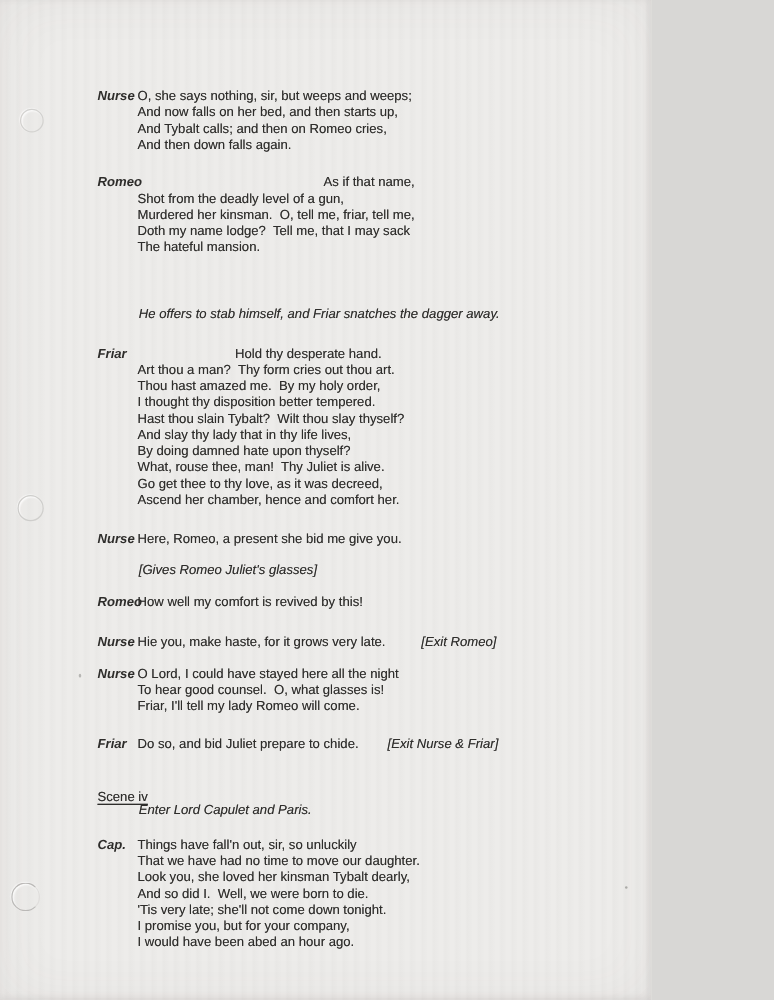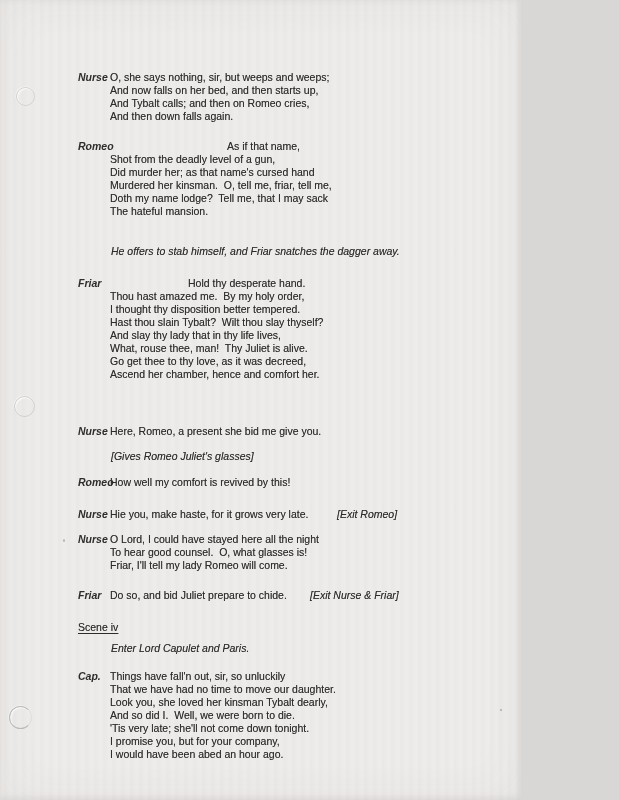--- a/index.html
+++ b/index.html
@@ -72,21 +72,21 @@
     top: 0;
     font-style: italic;
     font-size: 10.5px;
     line-height: 13px;
     white-space: pre;
     text-shadow: 0 0 0.35px rgba(46,45,43,0.55);
   }
   .heading {
     position: absolute;
     left: 78px;
-    top: 5px;
+    top: 16px;
     font-size: 10.5px;
     line-height: 13px;
     text-decoration: underline;
     text-underline-offset: 2px;
     white-space: pre;
     text-shadow: 0 0 0.35px rgba(46,45,43,0.55);
   }
   .punch-hole {
     position: absolute;
     border-radius: 50%;
@@ -136,39 +136,40 @@
         <div class="lines">
           <div class="line">O, she says nothing, sir, but weeps and weeps;</div>
           <div class="line">And now falls on her bed, and then starts up,</div>
           <div class="line">And Tybalt calls; and then on Romeo cries,</div>
           <div class="line">And then down falls again.</div>
         </div>
       </div>
       <div class="block" style="top: 140px;">
         <span class="speaker">Romeo</span>
         <div class="lines">
-          <div class="line" style="padding-left: 117px;">As if that name,</div>
+          <div class="line" style="padding-left: 117px; text-align: right;">As if that name,</div>
           <div class="line">Shot from the deadly level of a gun,</div>
-          <div class="line">Did murder her; as that name's cursed hand</div>
           <div class="line">Murdered her kinsman.  O, tell me, friar, tell me,</div>
           <div class="line">Doth my name lodge?  Tell me, that I may sack</div>
           <div class="line">The hateful mansion.</div>
         </div>
       </div>
       <div class="block" style="top: 245px;">
         <div class="stage">He offers to stab himself, and Friar snatches the dagger away.</div>
       </div>
       <div class="block" style="top: 277px;">
         <span class="speaker">Friar</span>
         <div class="lines">
           <div class="line" style="padding-left: 78px;">Hold thy desperate hand.</div>
+          <div class="line">Art thou a man?  Thy form cries out thou art.</div>
           <div class="line">Thou hast amazed me.  By my holy order,</div>
           <div class="line">I thought thy disposition better tempered.</div>
           <div class="line">Hast thou slain Tybalt?  Wilt thou slay thyself?</div>
           <div class="line">And slay thy lady that in thy life lives,</div>
+          <div class="line">By doing damned hate upon thyself?</div>
           <div class="line">What, rouse thee, man!  Thy Juliet is alive.</div>
           <div class="line">Go get thee to thy love, as it was decreed,</div>
           <div class="line">Ascend her chamber, hence and comfort her.</div>
         </div>
       </div>
       <div class="block" style="top: 425px;">
         <span class="speaker">Nurse</span>
         <div class="lines">
           <div class="line">Here, Romeo, a present she bid me give you.</div>
         </div>

